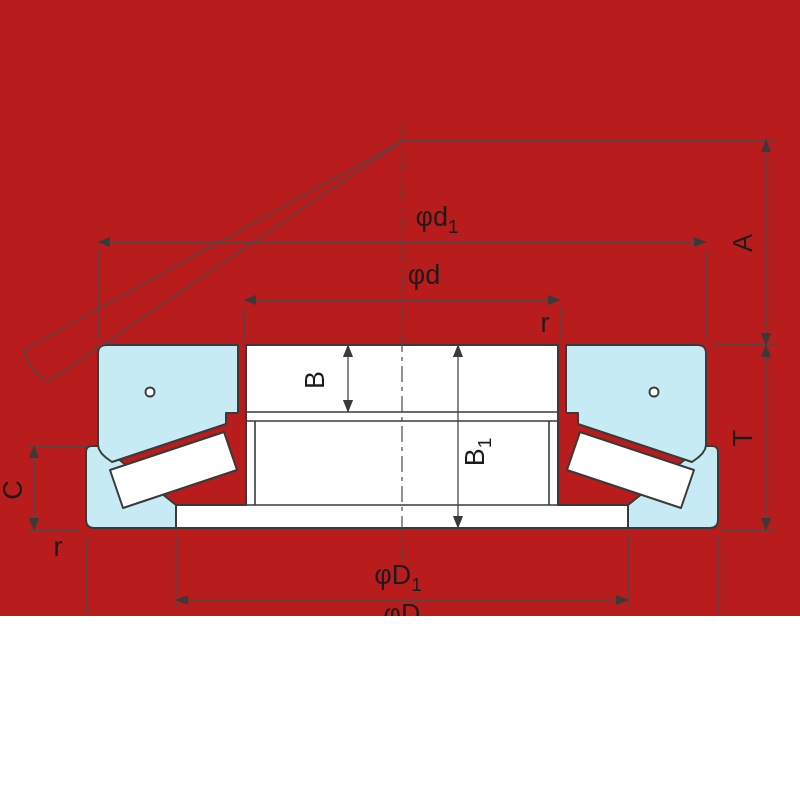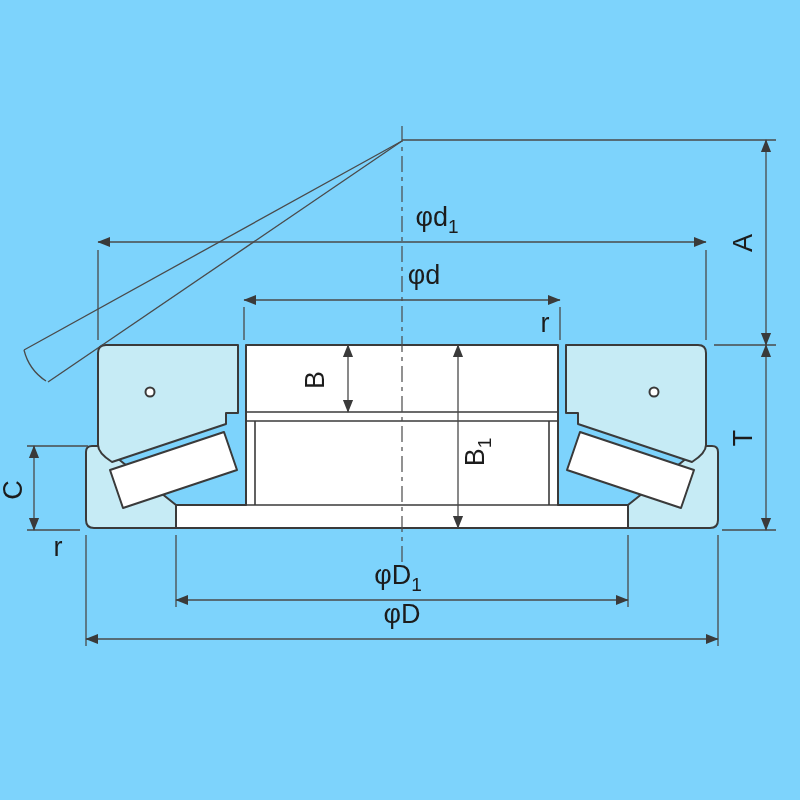--- a/index.html
+++ b/index.html
@@ -1,16 +1,16 @@
 <!DOCTYPE html>
 <html><head>
 <meta charset="utf-8">
 <style>
   html,body{margin:0;padding:0;background:#ffffff;}
-  .frame{width:800px;height:800px;background:#7dd3fc;overflow:hidden;}
+  .frame{width:800px;height:616px;background:#b91c1c;overflow:hidden;}
   svg{display:block;}
   .ring{stroke:#3a3a3a;stroke-width:2;stroke-linejoin:round;}
   .part{fill:#ffffff;stroke:#3a3a3a;stroke-width:2;stroke-linejoin:round;}
   .edge{stroke:#3a3a3a;stroke-width:1.6;fill:none;}
   .dim{stroke:#4a4a4a;stroke-width:1.3;fill:none;}
   .center{stroke:#4a4a4a;stroke-width:1.2;stroke-dasharray:16 5 4 5;fill:none;}
   text{font-family:"Liberation Sans",sans-serif;font-size:27px;fill:#1c1c1c;}
   .sub{font-size:19px;}
 </style>
 </head>

